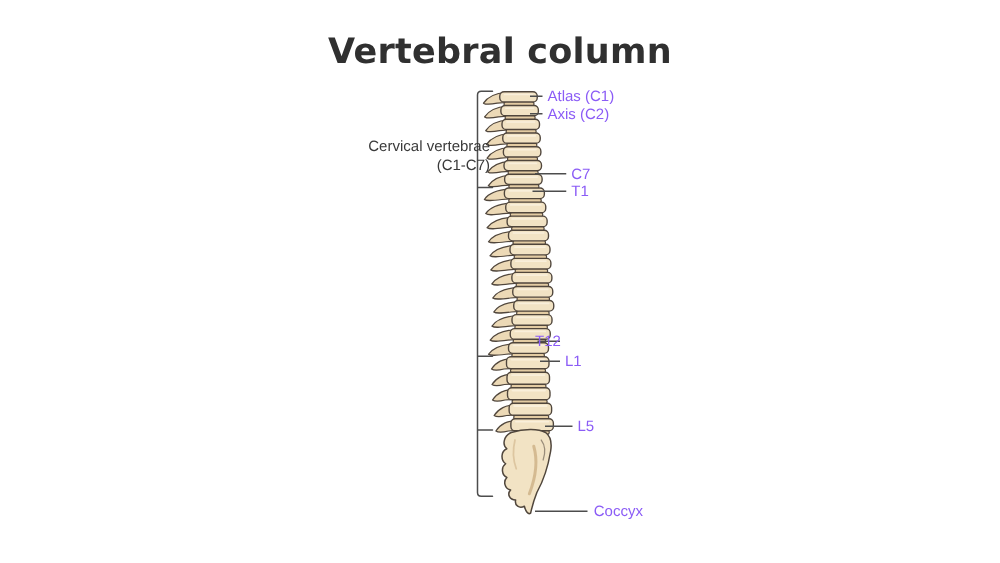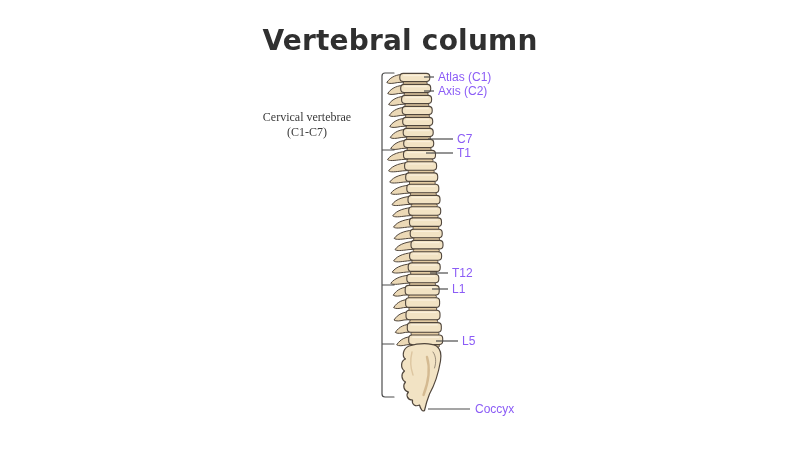--- a/index.html
+++ b/index.html
@@ -7,22 +7,22 @@
     position:relative;width:800px;height:439px;background:#ffffff;
     font-family:"Liberation Sans",sans-serif;overflow:hidden;
   }
   .title{
     position:absolute;top:24px;left:0;width:100%;text-align:center;
     font-family:"DejaVu Sans",sans-serif;font-weight:bold;font-size:28px;
     color:#303030;margin:0;letter-spacing:.2px;
   }
   svg.fig{position:absolute;left:0;top:0;}
   .rlab{
-    position:absolute;width:170px;text-align:center;color:#3a3a3a;
-    font-size:12px;line-height:15px;font-family:Liberation Serif, serif;
+    position:absolute;width:170px;text-align:right;color:#3a3a3a;
+    font-size:12px;line-height:15px;
   }
   .plab{
     position:absolute;height:16px;line-height:16px;color:#8b5cf6;
     font-size:12px;white-space:nowrap;
   }
 </style>
 </head>
 <body>
 
 <div class="stage">
@@ -148,18 +148,18 @@
 
   <div class="rlab" style="left:222px;top:110px">
     <span>Cervical vertebrae</span><br>
     <span>(C1-C7)</span>
   </div>
 
   <div class="plab" style="left:438px;top:69px">Atlas (C1)</div>
   <div class="plab" style="left:438px;top:83px">Axis (C2)</div>
   <div class="plab" style="left:457px;top:131px">C7</div>
   <div class="plab" style="left:457px;top:145px">T1</div>
-  <div class="plab" style="left:452px;top:265px">T12</div>
+  <div class="plab" style="left:428px;top:265px">T12</div>
   <div class="plab" style="left:452px;top:281px">L1</div>
   <div class="plab" style="left:462px;top:333px">L5</div>
   <div class="plab" style="left:475px;top:401px">Coccyx</div>
 
 </div>
 
 </body></html>

